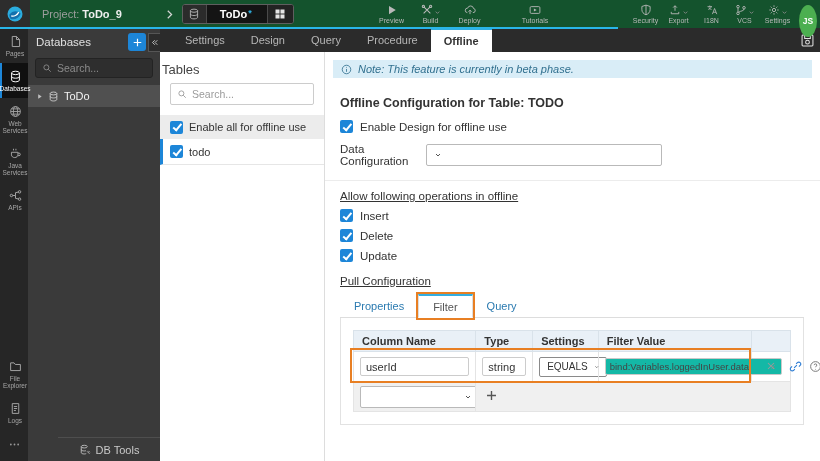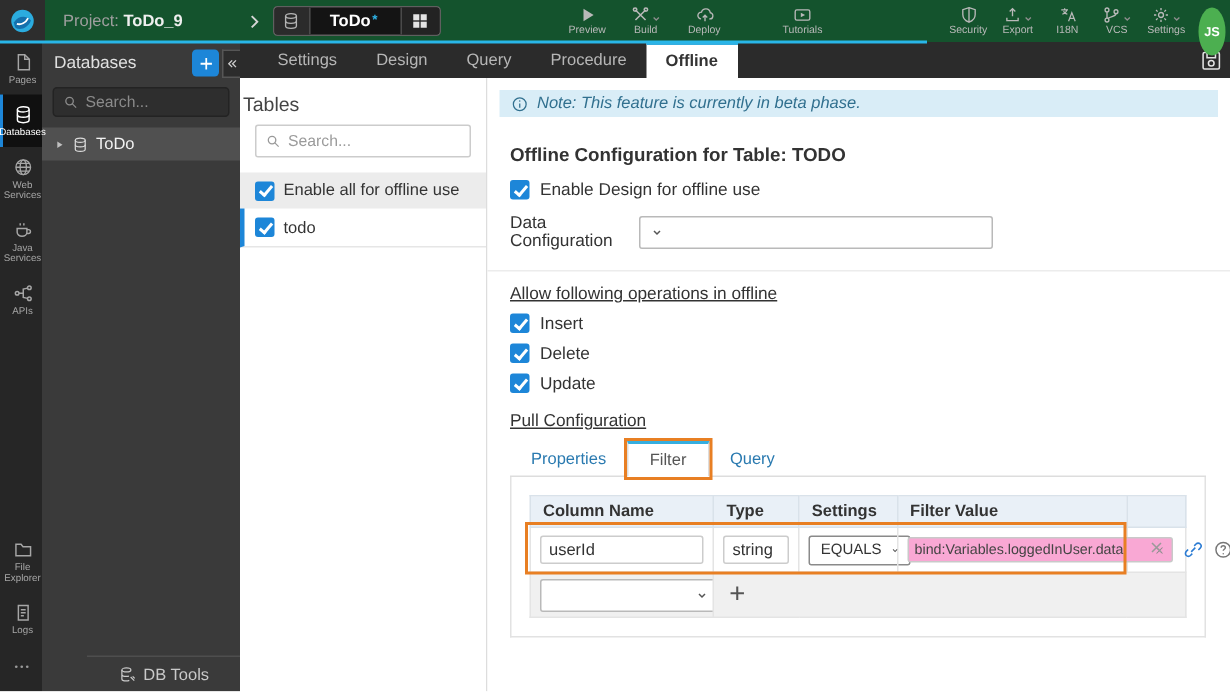--- a/index.html
+++ b/index.html
@@ -101,21 +101,21 @@
   .ptab { padding:0 14px; display:flex; align-items:center; font-size:11px; color:#2a7ab0; cursor:pointer; }
   .ptab.active { background:#fff; color:#555; border:1px solid #ddd; border-top:2px solid #35aee0; border-bottom:1px solid #fff; margin-bottom:-1px; outline:2px solid #e87f23; }
   .pull-body { border:1px solid #e2e2e2; border-top:none; padding:12px; position:relative; }
 
   .ftable { width:100%; border-collapse:collapse; font-size:11px; table-layout:fixed; }
   .ftable th { background:#e9f0f7; border:1px solid #d9e2ea; text-align:left; padding:4px 8px; font-weight:bold; color:#333; }
   .ftable td { border:1px solid #e4e4e4; padding:3px 6px; height:30px; vertical-align:middle; }
   .cell-input { width:100%; height:19px; border:1px solid #ccc; border-radius:2px; font-size:11px; padding:0 5px; color:#333; font-family:"Liberation Sans", sans-serif; }
   .op-select { width:68px; height:20px; border-color:#8a8a8a; font-size:10px; }
   .fv-cell { display:flex; align-items:center; gap:7px; }
-  .chip { background:#f9a8d4; border:1px solid #c9c9c9; border-radius:2px; font-size:9.5px; color:#444; padding:2px 4px; display:flex; align-items:center; gap:20px; white-space:nowrap; }
+  .chip { background:#14b8a6; border:1px solid #c9c9c9; border-radius:2px; font-size:9.5px; color:#444; padding:2px 4px; display:flex; align-items:center; gap:20px; white-space:nowrap; }
   .chip svg { width:8px; height:8px; color:#888; cursor:pointer; }
   .link-ic { color:#2b7bd3; cursor:pointer; } .link-ic svg { width:13px; height:13px; }
   .help-ic { color:#777; cursor:pointer; } .help-ic svg { width:13px; height:13px; }
   .del-cell { text-align:center; }
   .del-btn { color:#9a9a9a; display:inline-block; cursor:pointer; } .del-btn svg { width:12px; height:12px; }
   .add-row td { background:#f0f0f0; }
   .add-select { width:120px; background:#fff; }
   .add-filter-btn { color:#555; margin-left:3px; display:inline-block; cursor:pointer; }
   .add-filter-btn svg { width:13px; height:13px; }
   .row-annotation { position:absolute; left:9px; top:30px; width:401px; height:35px; border:2px solid #e87f23; pointer-events:none; }

